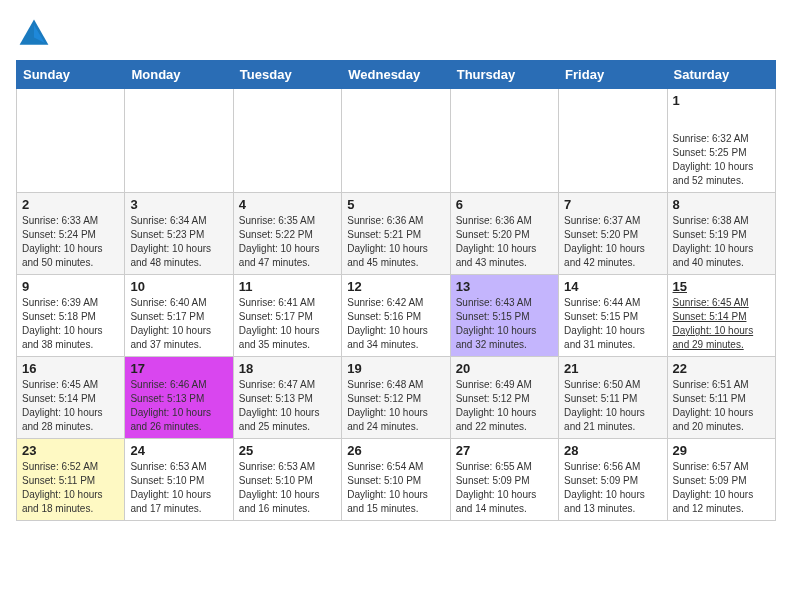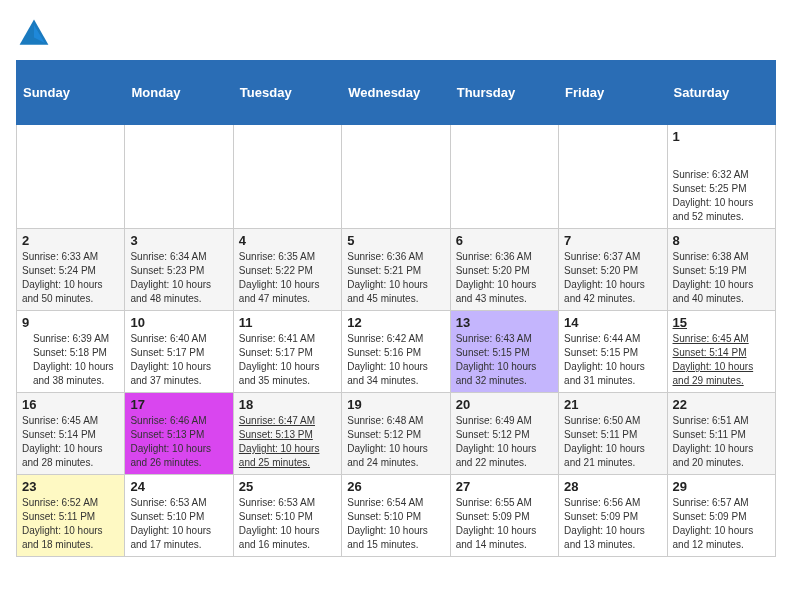--- a/index.html
+++ b/index.html
@@ -49,21 +49,21 @@
     }
     .calendar {
       width: 100%;
       border-collapse: collapse;
       border: 1px solid #ccc;
     }
     .calendar th {
       background-color: #2a6db5;
       color: #fff;
       text-align: left;
-      padding: 24px 6px;
+      padding: 6px 6px;
       font-size: 13px;
       border: 1px solid #2a6db5;
     }
     .calendar td {
       border: 1px solid #ccc;
       vertical-align: top;
       padding: 4px 5px;
       width: calc(100% / 7);
       min-height: 72px;
       font-size: 10.5px;
@@ -182,21 +182,21 @@
           <div class="day-number">8</div>
           <div class="day-info" style="white-space: pre-line;">Sunrise: 6:38 AM
 Sunset: 5:19 PM
 Daylight: 10 hours
 and 40 minutes.</div>
         </td>
       </tr>
       <tr style="background-color: rgb(255, 255, 255);">
         <td style="background-color: rgb(255, 255, 255);">
           <div class="day-number">9</div>
-          <div class="day-info" style="white-space: pre-line; margin-left: 11px;">Sunrise: 6:39 AM
+          <div class="day-info" style="white-space: pre-line;">Sunrise: 6:39 AM
 Sunset: 5:18 PM
 Daylight: 10 hours
 and 38 minutes.</div>
         </td>
         <td style="background-color: rgb(255, 255, 255);">
           <div class="day-number">10</div>
           <div class="day-info" style="white-space: pre-line;">Sunrise: 6:40 AM
 Sunset: 5:17 PM
 Daylight: 10 hours
 and 37 minutes.</div>
@@ -247,21 +247,21 @@
         </td>
         <td style="background-color: #d946ef;">
           <div class="day-number">17</div>
           <div class="day-info" style="white-space: pre-line;">Sunrise: 6:46 AM
 Sunset: 5:13 PM
 Daylight: 10 hours
 and 26 minutes.</div>
         </td>
         <td style="background-color: rgb(245, 245, 245);">
           <div class="day-number">18</div>
-          <div class="day-info" style="white-space: pre-line; text-decoration: underline;">Sunrise: 6:47 AM
+          <div class="day-info" style="white-space: pre-line;">Sunrise: 6:47 AM
 Sunset: 5:13 PM
 Daylight: 10 hours
 and 25 minutes.</div>
         </td>
         <td style="background-color: rgb(245, 245, 245);">
           <div class="day-number">19</div>
           <div class="day-info" style="white-space: pre-line;">Sunrise: 6:48 AM
 Sunset: 5:12 PM
 Daylight: 10 hours
 and 24 minutes.</div>

